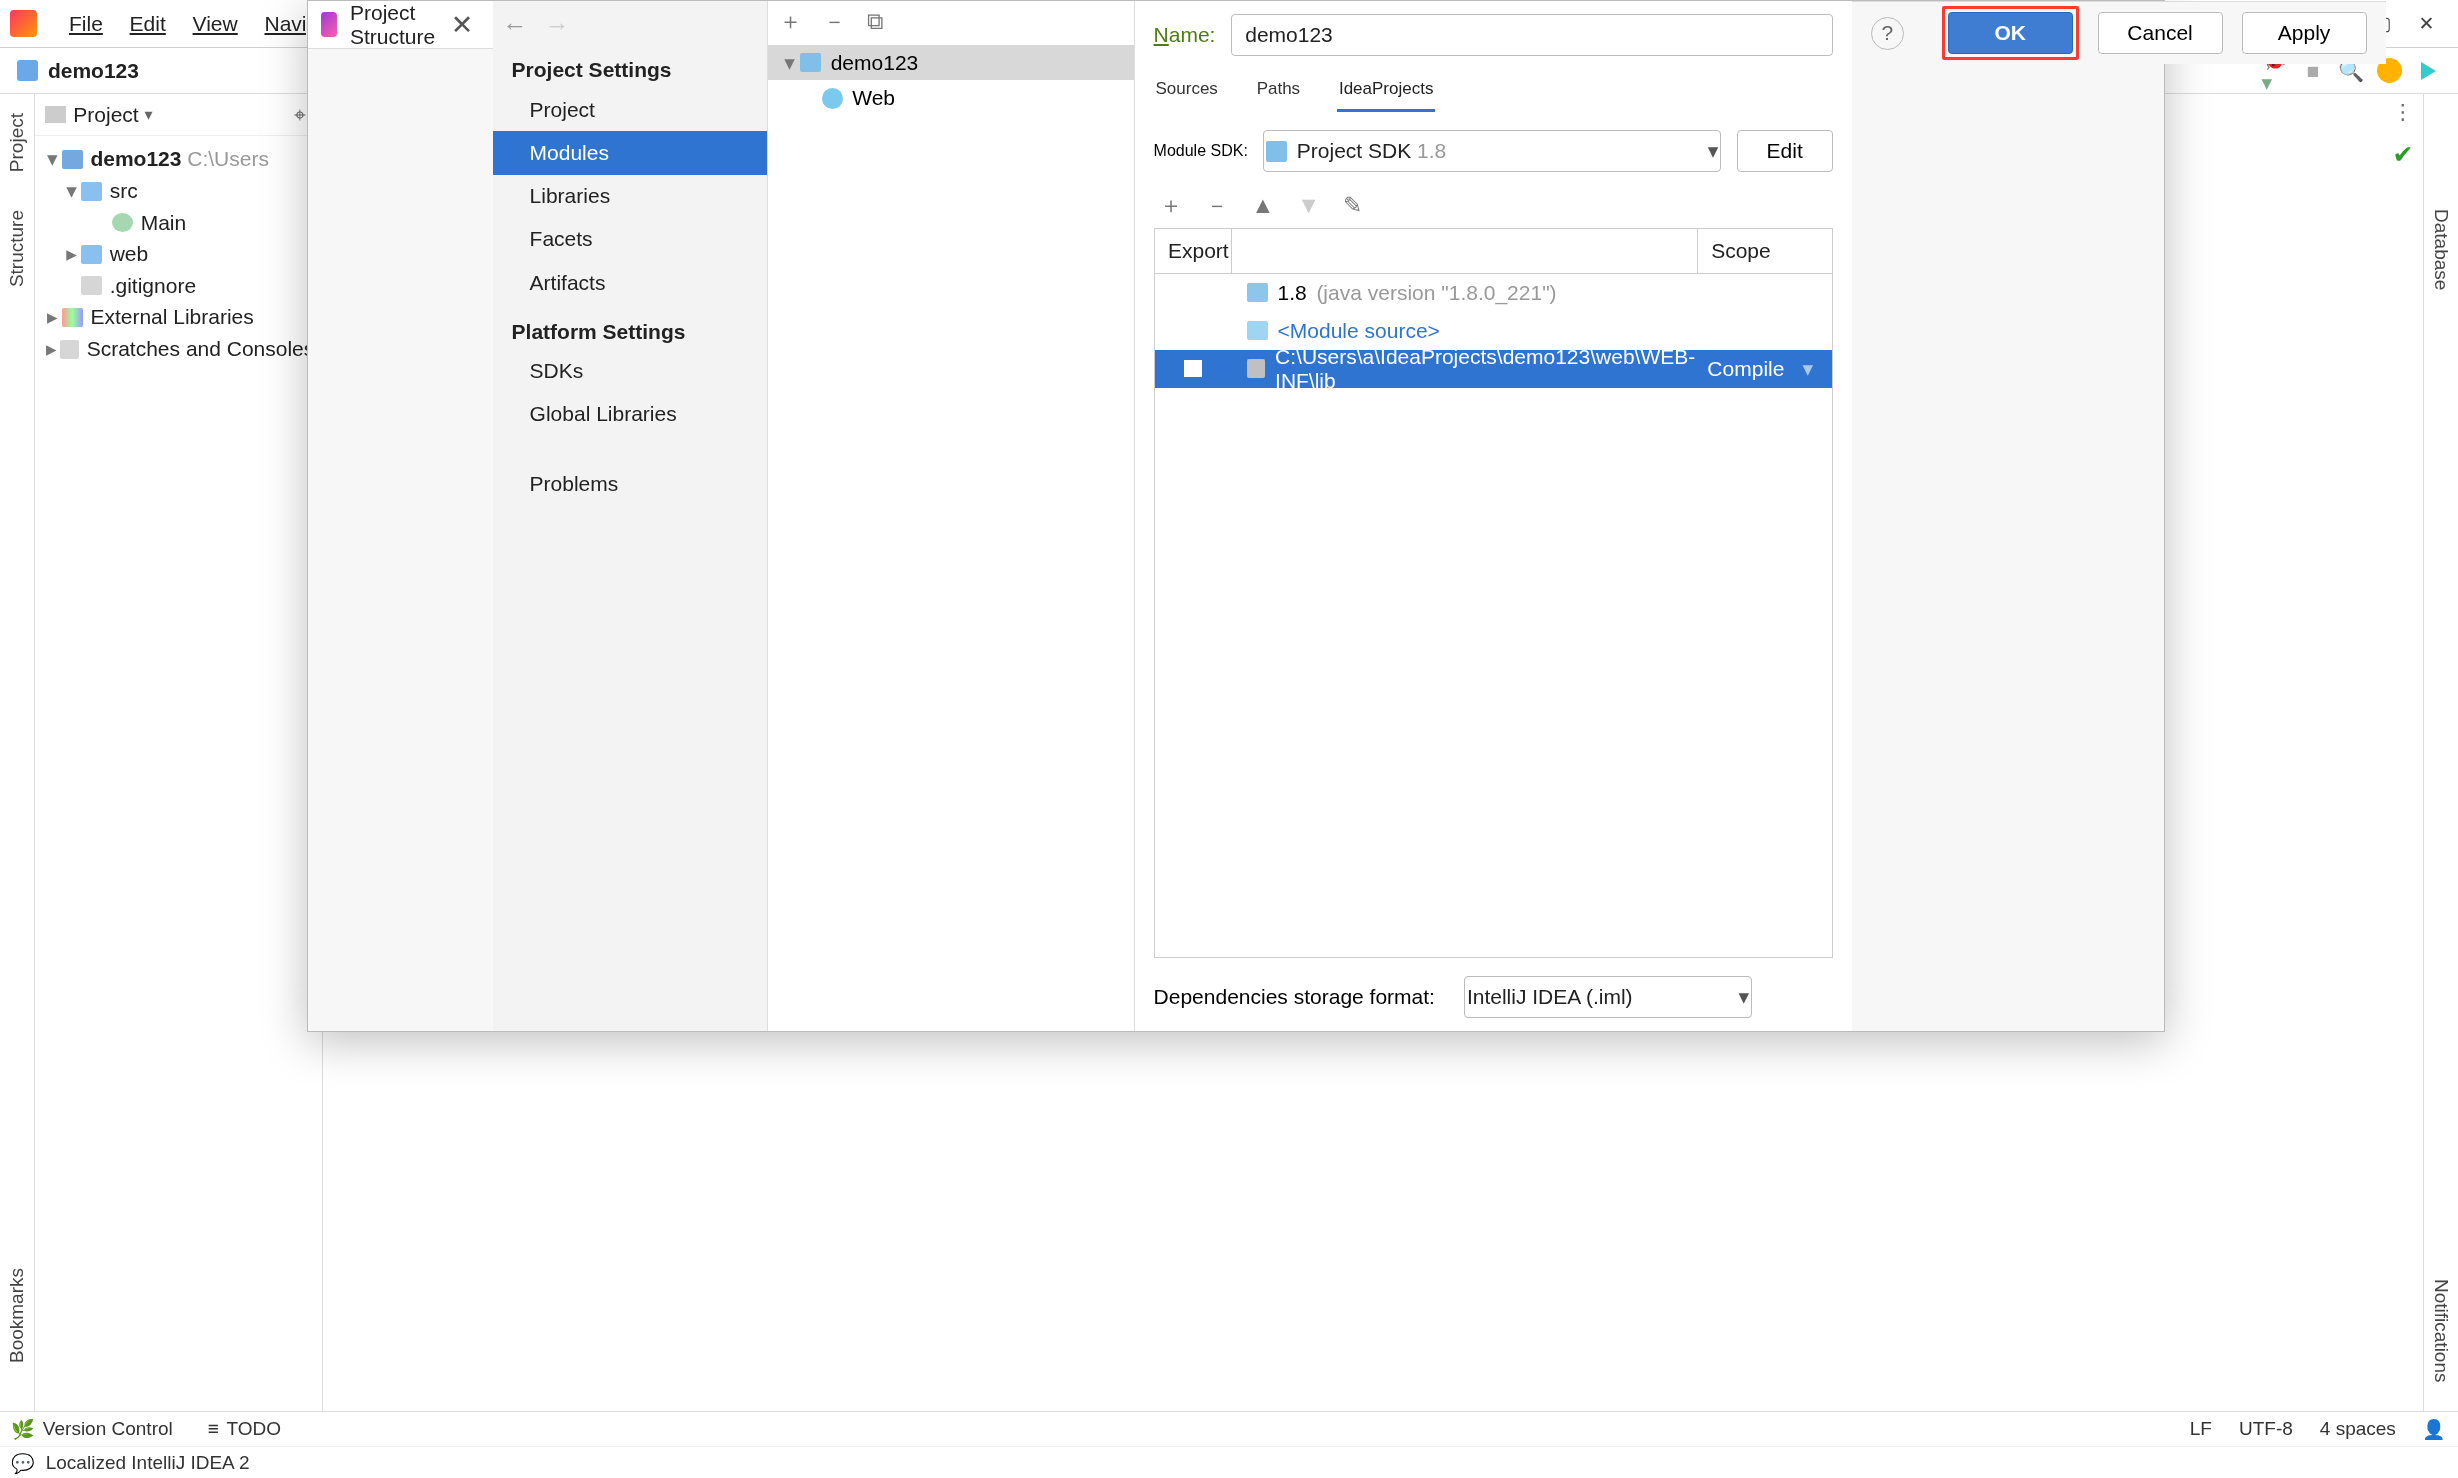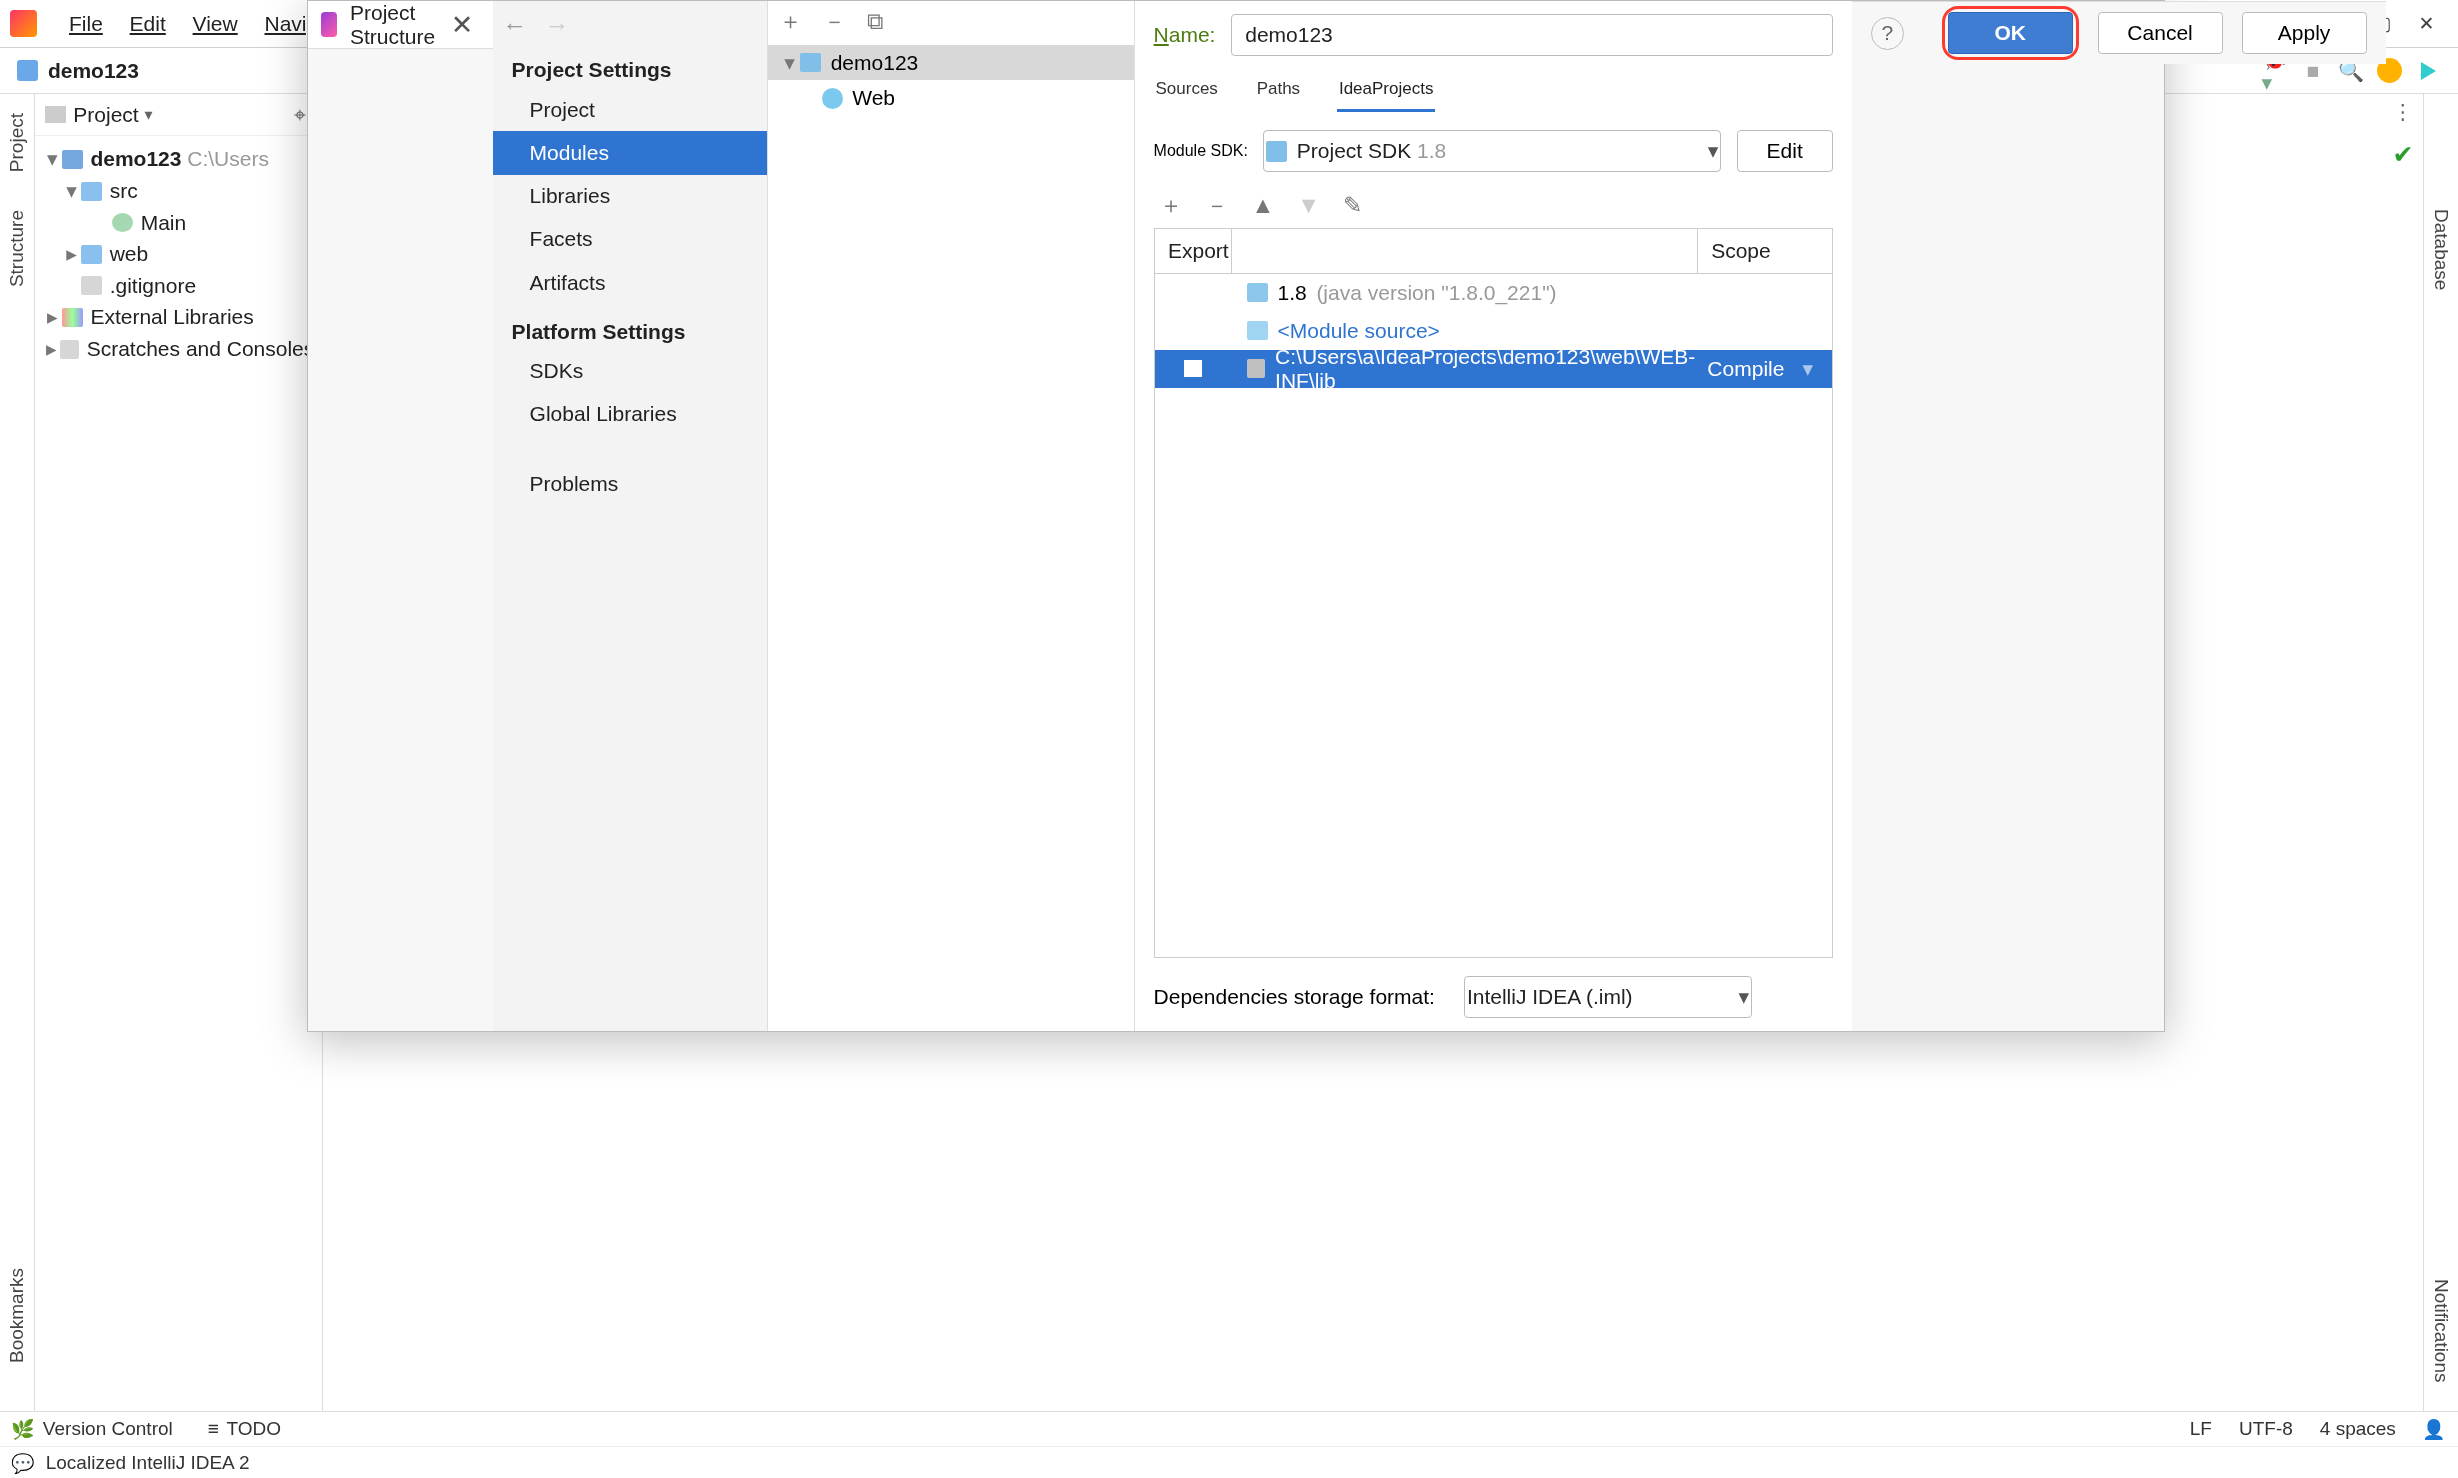--- a/index.html
+++ b/index.html
@@ -129,21 +129,21 @@
 .dep-table .muted2 { color:#999; }
 .dep-table .chk { width:17.3px; height:17.3px; border:1px solid #fff; background:#fff; }
 
 .storage-row { display:flex; align-items:center; gap:29px; margin:17.3px 0 13.4px; font-size:21px; }
 
 .dialog-footer { height:63px; background:#f7f7f7; border-top:1px solid #ddd; display:flex; align-items:center; padding:0 19px; gap:19px; }
 .dialog-footer .help { width:33px; height:33px; border:1px solid #bbb; border-radius:50%; display:flex; align-items:center; justify-content:center; font-size:21px; color:#666; cursor:pointer; }
 .dialog-footer .spacer { flex:1; }
 .dialog-footer .fbtn { height:42px; min-width:125px; border:1px solid #bbb; border-radius:3.8px; background:#fff; font-size:21px; cursor:pointer; display:flex; align-items:center; justify-content:center; }
 .dialog-footer .fbtn.primary { background:#3e7dd1; border-color:#2d66b8; color:#fff; font-weight:600; }
-.dialog-footer .ok-wrap { border:3.8px solid #ff3b30; border-radius:16px; padding:2.9px; }
+.dialog-footer .ok-wrap { border:3.8px solid #ff3b30; border-radius:2px; padding:2.9px; }
 
 </style>
 </head>
 <body>
 
 <div class="ide-window">
   <div class="ide-titlebar">
     <div class="logo"></div>
     <span class="menu-item"><span class="underline">File</span></span>
     <span class="menu-item"><span class="underline">Edit</span></span>

